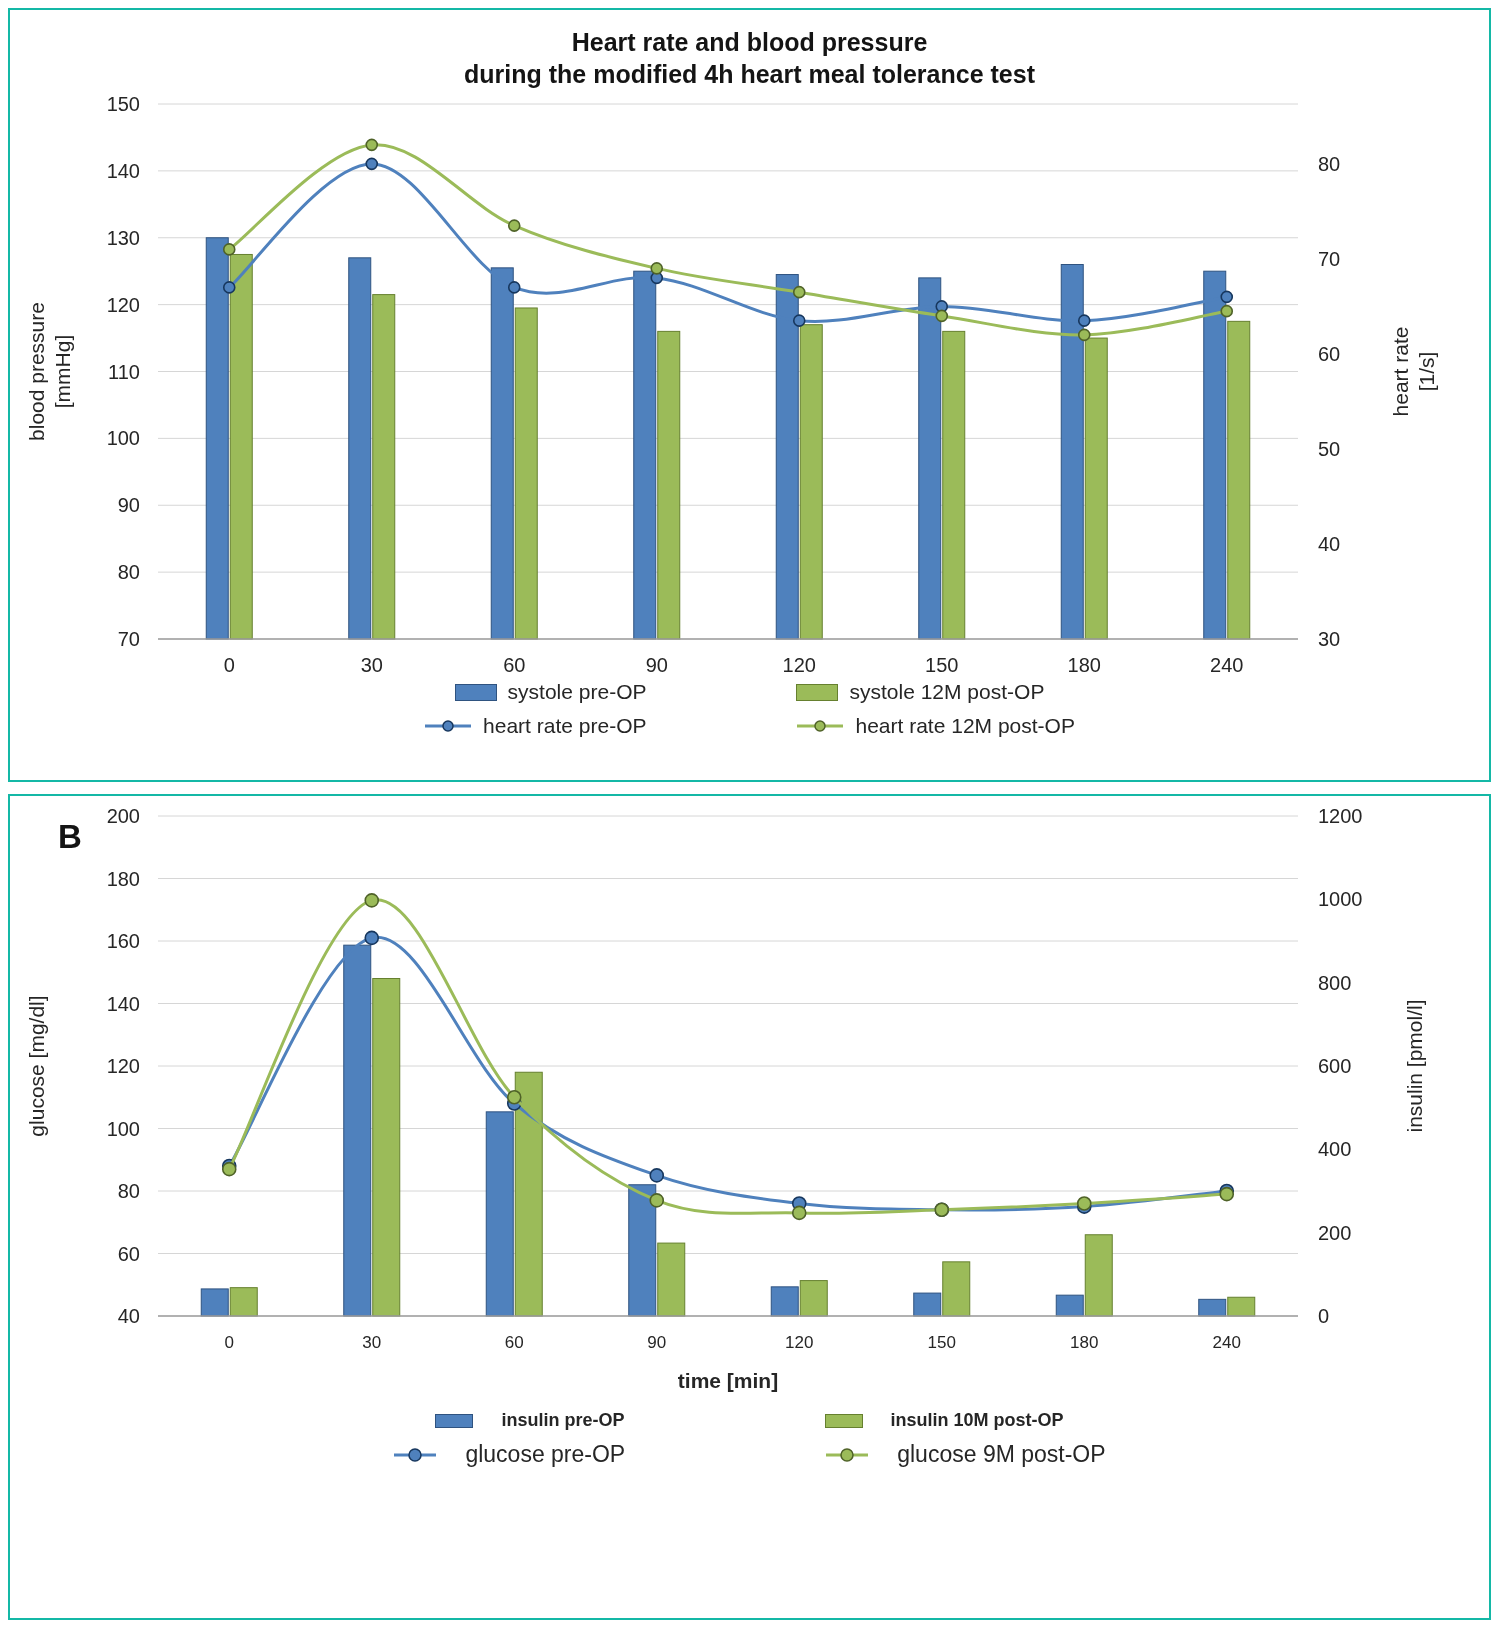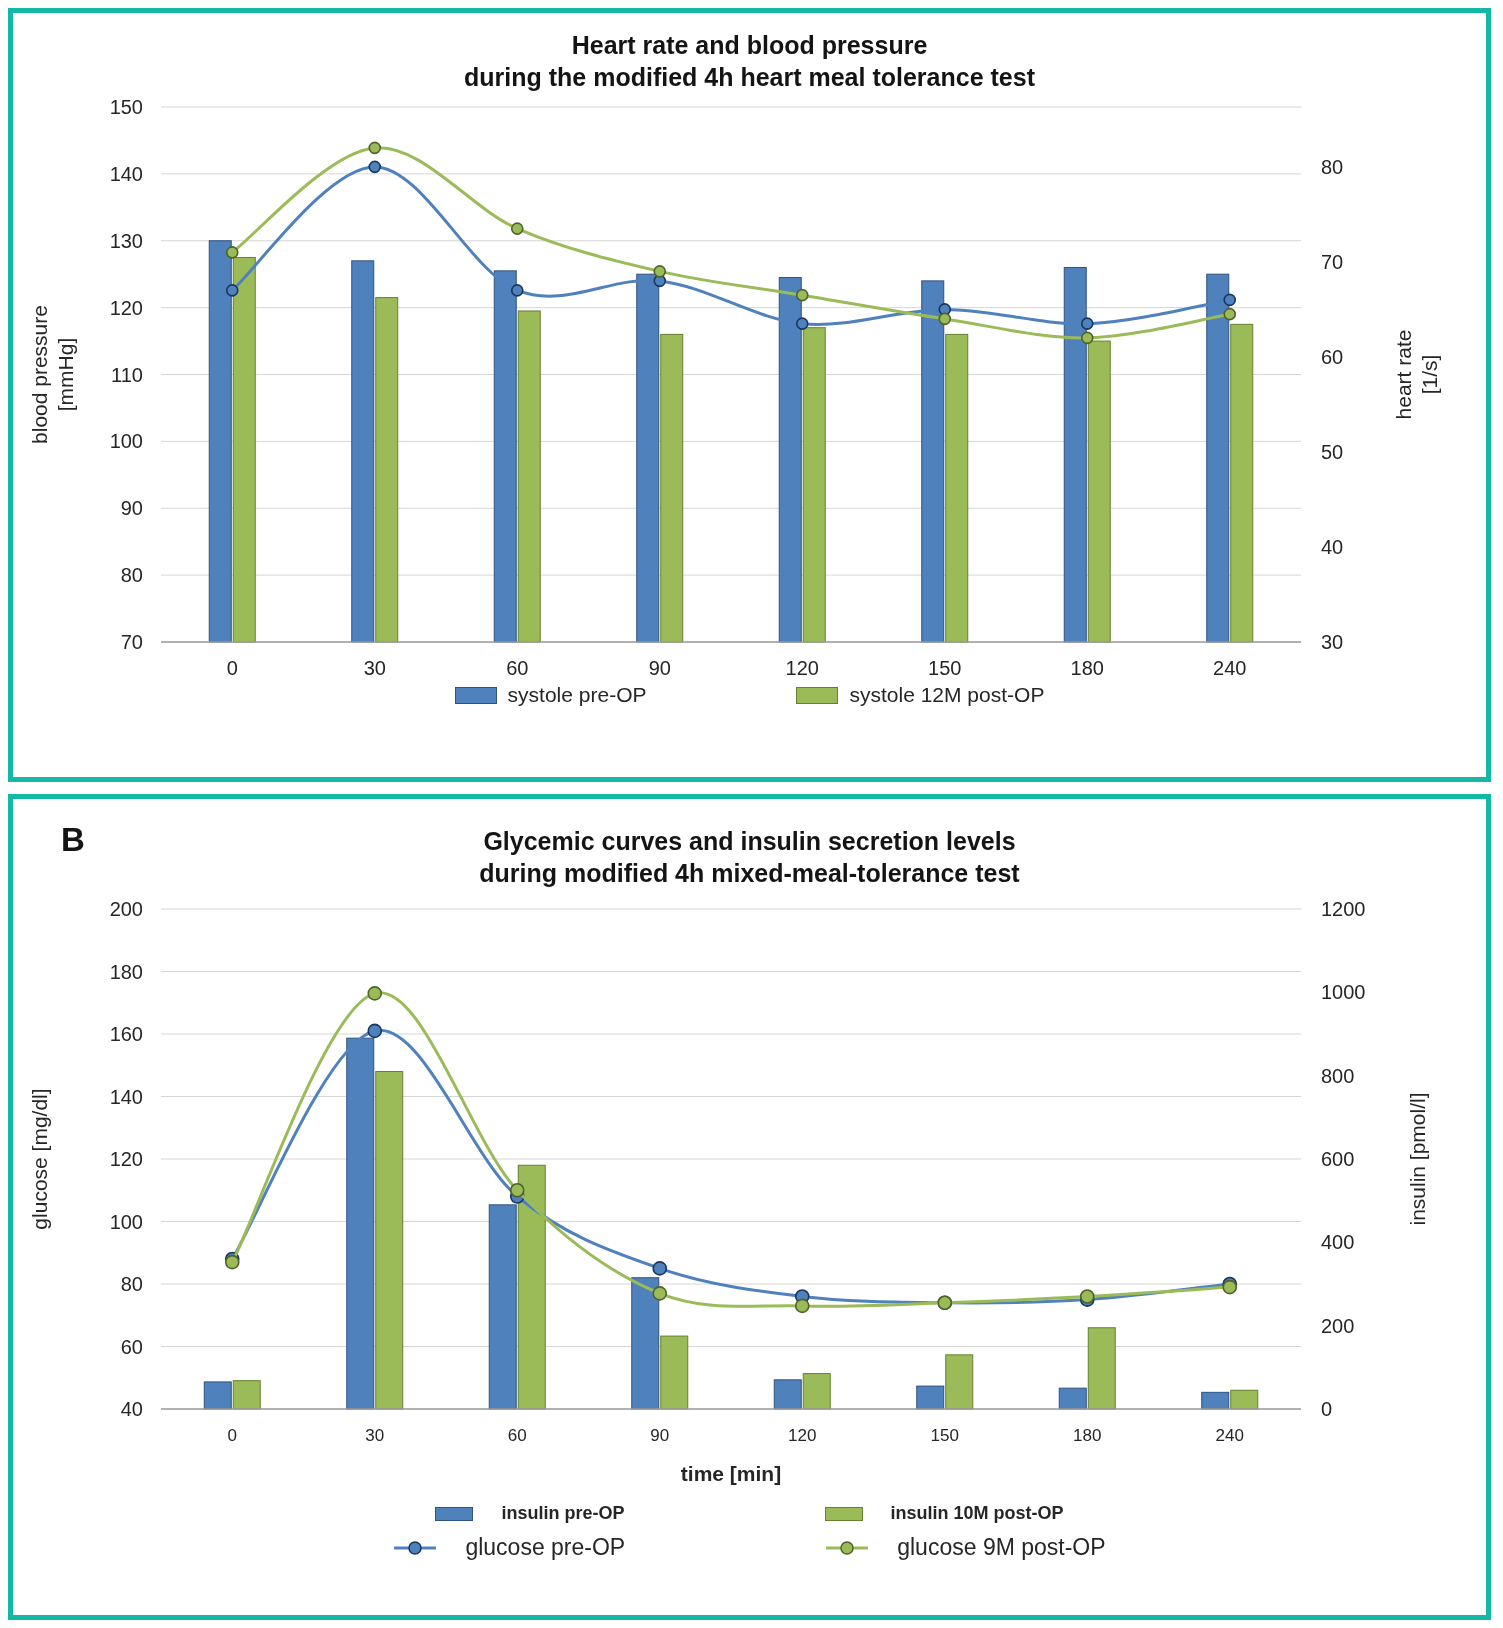--- a/index.html
+++ b/index.html
@@ -1,17 +1,17 @@
 <!DOCTYPE html>
 <html><head>
 <meta charset="utf-8">
 <style>
   html,body{margin:0;padding:0;background:#ffffff;}
   body{width:1503px;height:1628px;font-family:"Liberation Sans",sans-serif;color:#1a1a1a;position:relative;}
-  .panel{position:absolute;left:8px;width:1483px;border:5px solid #14b8a6;background:#fff;box-sizing:border-box;}
+  .panel{position:absolute;left:8px;width:1483px;border:2px solid #14b8a6;background:#fff;box-sizing:border-box;}
   #panel-a{top:8px;height:774px;}
   #panel-b{top:794px;height:826px;}
   .chart-title{ text-align:center;font-weight:bold;font-size:25px;line-height:32px;padding-top:16px;color:#141414;}
   #panel-b .chart-title{padding-top:26px;}
   .panel-label{position:absolute;left:48px;top:22px;font-size:33px;font-weight:bold;color:#141414;}
   svg.chart{display:block;margin:0 auto;}
   .legend{display:flex;flex-direction:column;align-items:center;gap:10px;margin-top:2px;}
   .legend-row{display:flex;justify-content:center;align-items:center;}
   #panel-a .legend-row{gap:150px;}
   #panel-b .legend-row{gap:200px;}
@@ -113,29 +113,41 @@
     <div class="legend-row">
       <span class="legend-item">
         <span class="swatch-bar sw-blue"></span>
         <span class="legend-label">systole pre-OP</span>
       </span>
       <span class="legend-item">
         <span class="swatch-bar sw-green"></span>
         <span class="legend-label">systole 12M post-OP</span>
       </span>
     </div>
+    <div class="legend-row">
+      <span class="legend-item line">
+        <svg width="48" height="16">
+          <line x1="1" y1="8" x2="47" y2="8" stroke="#4f81bd" stroke-width="3"></line>
+          <circle cx="24" cy="8" r="5" fill="#4f81bd" stroke="#17375e" stroke-width="1.5"></circle>
+        </svg>
+        <span class="legend-label">heart rate pre-OP</span>
+      </span>
+      <span class="legend-item line">
+        <svg width="48" height="16">
+          <line x1="1" y1="8" x2="47" y2="8" stroke="#9bbb59" stroke-width="3"></line>
+          <circle cx="24" cy="8" r="5" fill="#9bbb59" stroke="#4f6228" stroke-width="1.5"></circle>
+        </svg>
+        <span class="legend-label">heart rate 12M post-OP</span>
+      </span>
+    </div>
   </div>
 </section>
 
 <section class="panel" id="panel-b">
   <div class="panel-label">B</div>
-  <div class="chart-title">
-    <div>Glycemic curves and insulin secretion levels</div>
-    <div>during modified 4h mixed-meal-tolerance test</div>
-  </div>
   <svg class="chart" id="chartB" width="1479" height="612">
       <line x1="148" y1="20" x2="1288" y2="20" stroke="#d6d6d6" stroke-width="1"></line>
       <text x="130" y="27" text-anchor="end" class="tick">200</text>
       <line x1="148" y1="82.5" x2="1288" y2="82.5" stroke="#d6d6d6" stroke-width="1"></line>
       <text x="130" y="89.5" text-anchor="end" class="tick">180</text>
       <line x1="148" y1="145" x2="1288" y2="145" stroke="#d6d6d6" stroke-width="1"></line>
       <text x="130" y="152" text-anchor="end" class="tick">160</text>
       <line x1="148" y1="207.5" x2="1288" y2="207.5" stroke="#d6d6d6" stroke-width="1"></line>
       <text x="130" y="214.5" text-anchor="end" class="tick">140</text>
       <line x1="148" y1="270" x2="1288" y2="270" stroke="#d6d6d6" stroke-width="1"></line>

